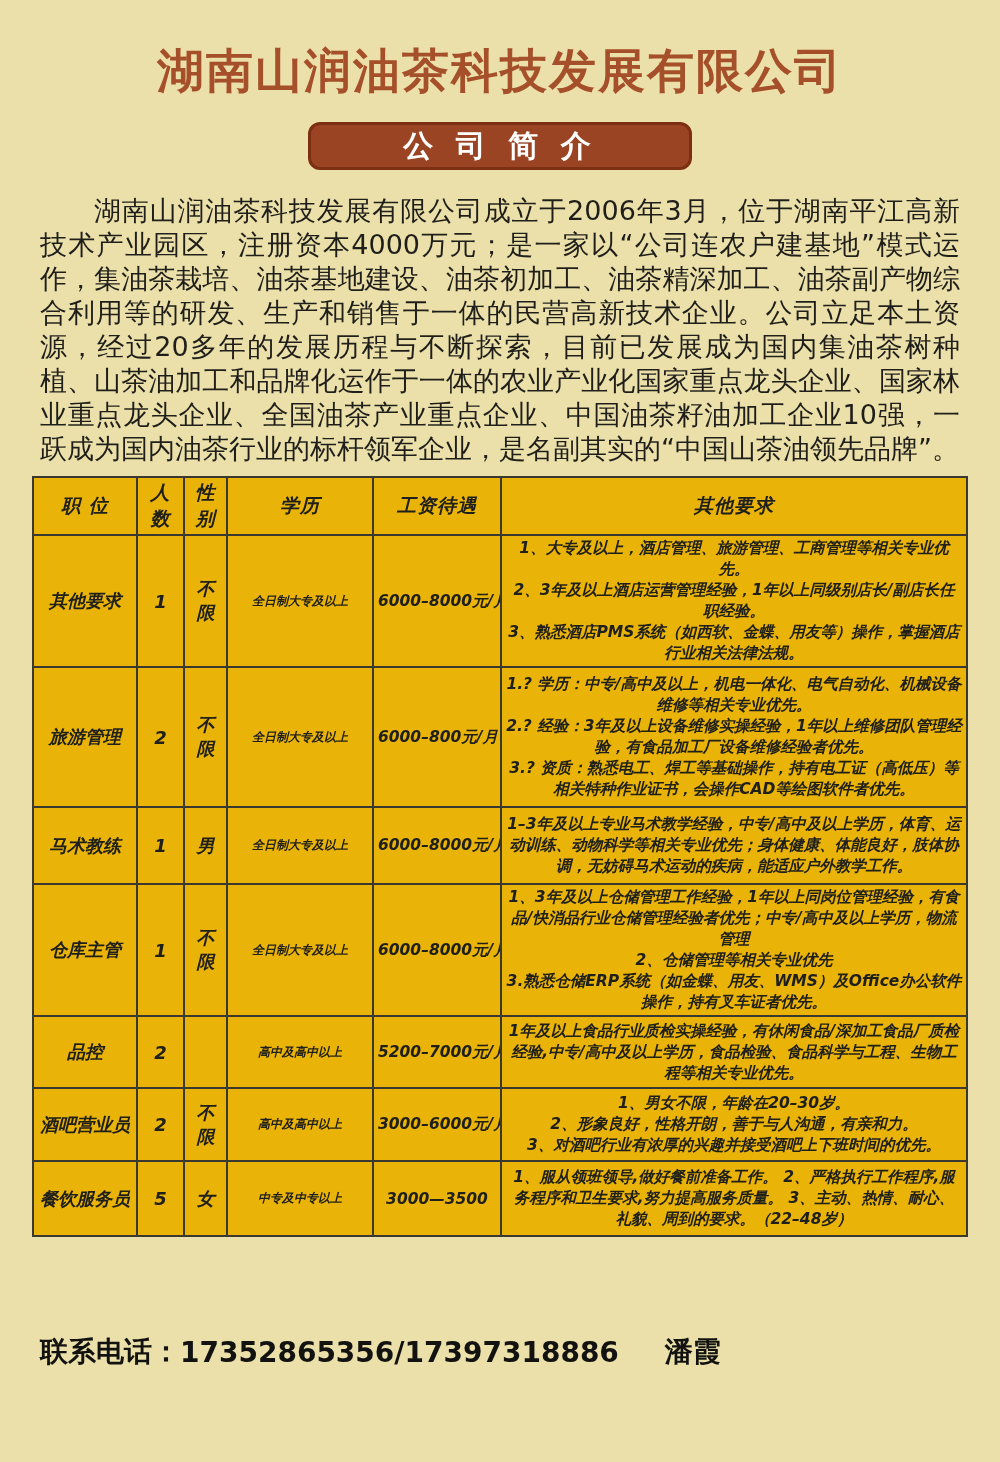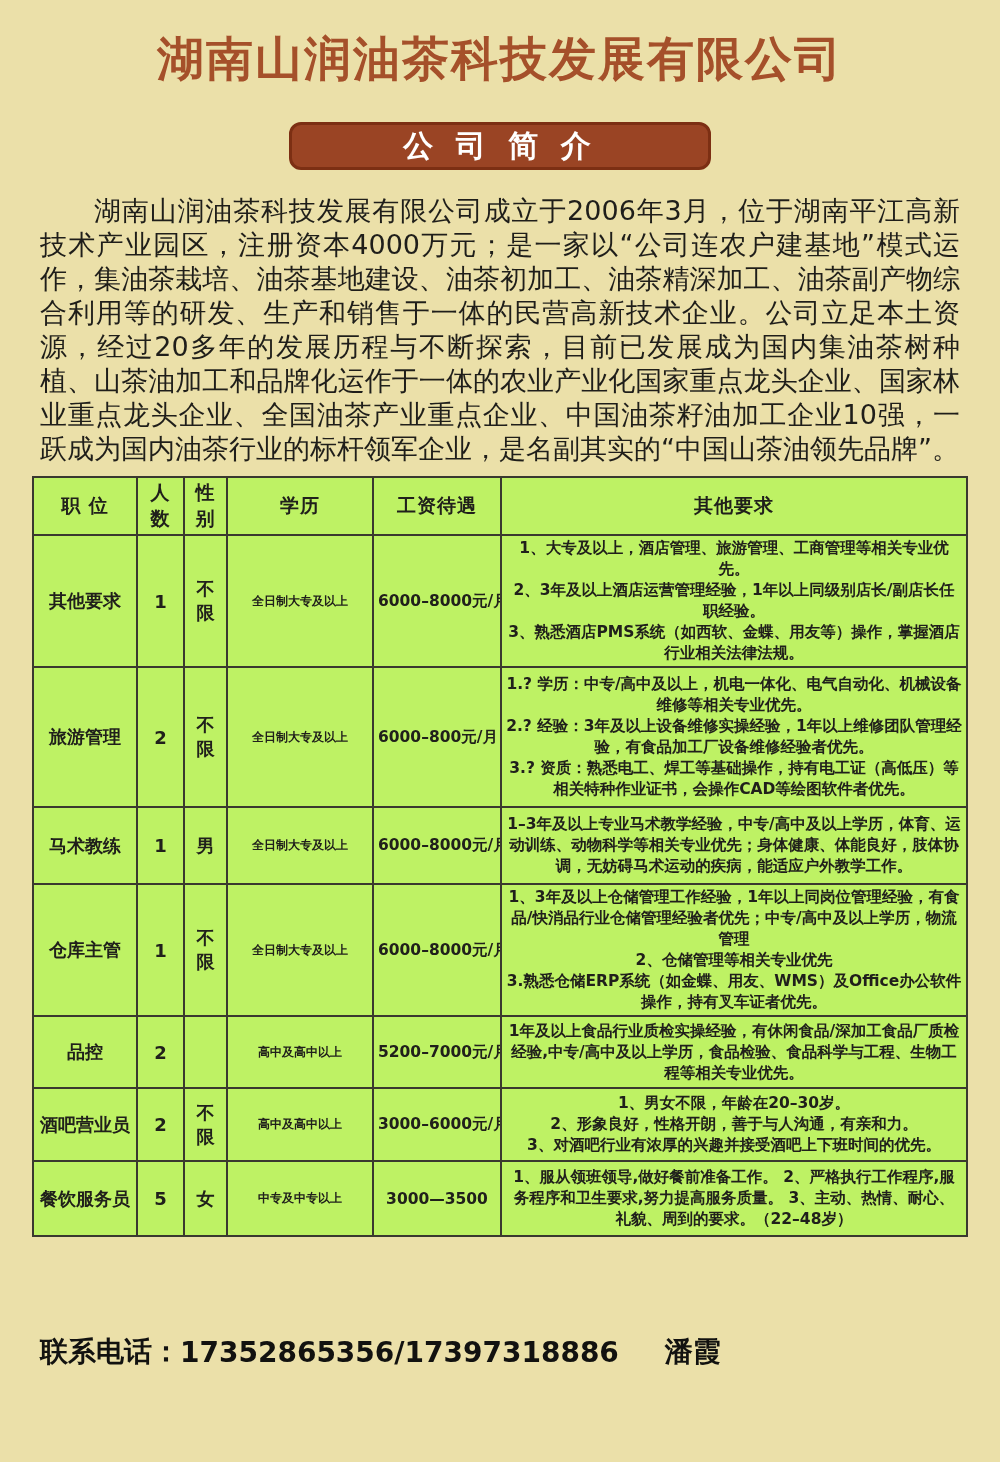--- a/index.html
+++ b/index.html
@@ -9,30 +9,30 @@
     background: #ebe0a9;
   }
   .page {
     position: relative;
     width: 1000px;
     height: 1462px;
     background: #ebe0a9;
     overflow: hidden;
   }
   .company-title {
-    padding-top: 28px;
+    padding-top: 40px;
     text-align: center;
     font-size: 47px;
     font-weight: 700;
     letter-spacing: 2px;
     color: #a5502a;
     height: 106px;
   }
   .section-bar {
-    width: 422px;
+    width: 384px;
     height: 48px;
     margin: 16px auto 0 auto;
     background: #9a4424;
     border: 3px solid #7c2f13;
     border-radius: 12px;
     display: flex;
     align-items: center;
     justify-content: center;
     color: #ffffff;
     font-size: 30px;
@@ -47,22 +47,23 @@
     font-weight: 400;
     color: #1f1e1a;
     text-indent: 2em;
     text-align: justify;
   }
   table.jobs {
     width: 934px;
     margin: 10px auto 0 auto;
     border-collapse: collapse;
     table-layout: fixed;
-    background: #bef264;
+    background: #eab308;
     border: 2px solid #3a392f;
+    font-style: italic;
   }
   table.jobs th, table.jobs td {
     border: 2px solid #3a392f;
     color: #20201b;
     font-weight: 700;
     text-align: center;
     vertical-align: middle;
     padding: 2px 4px;
     overflow: hidden;
   }

